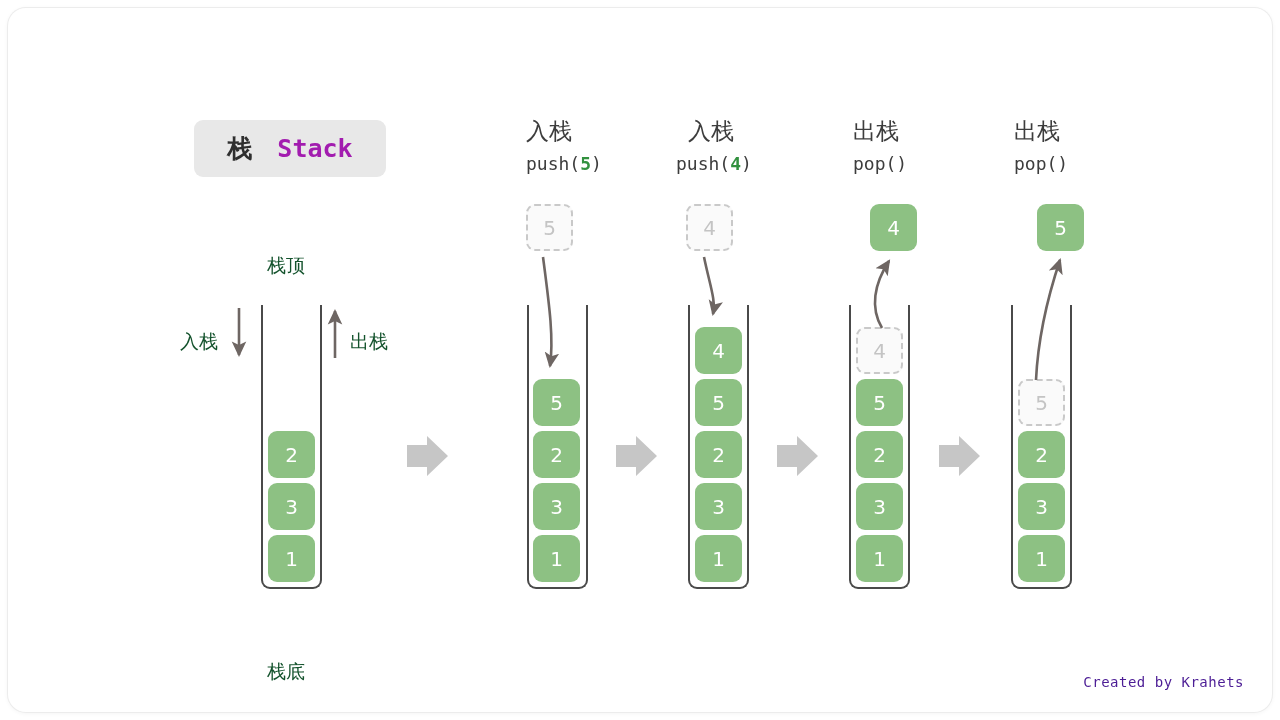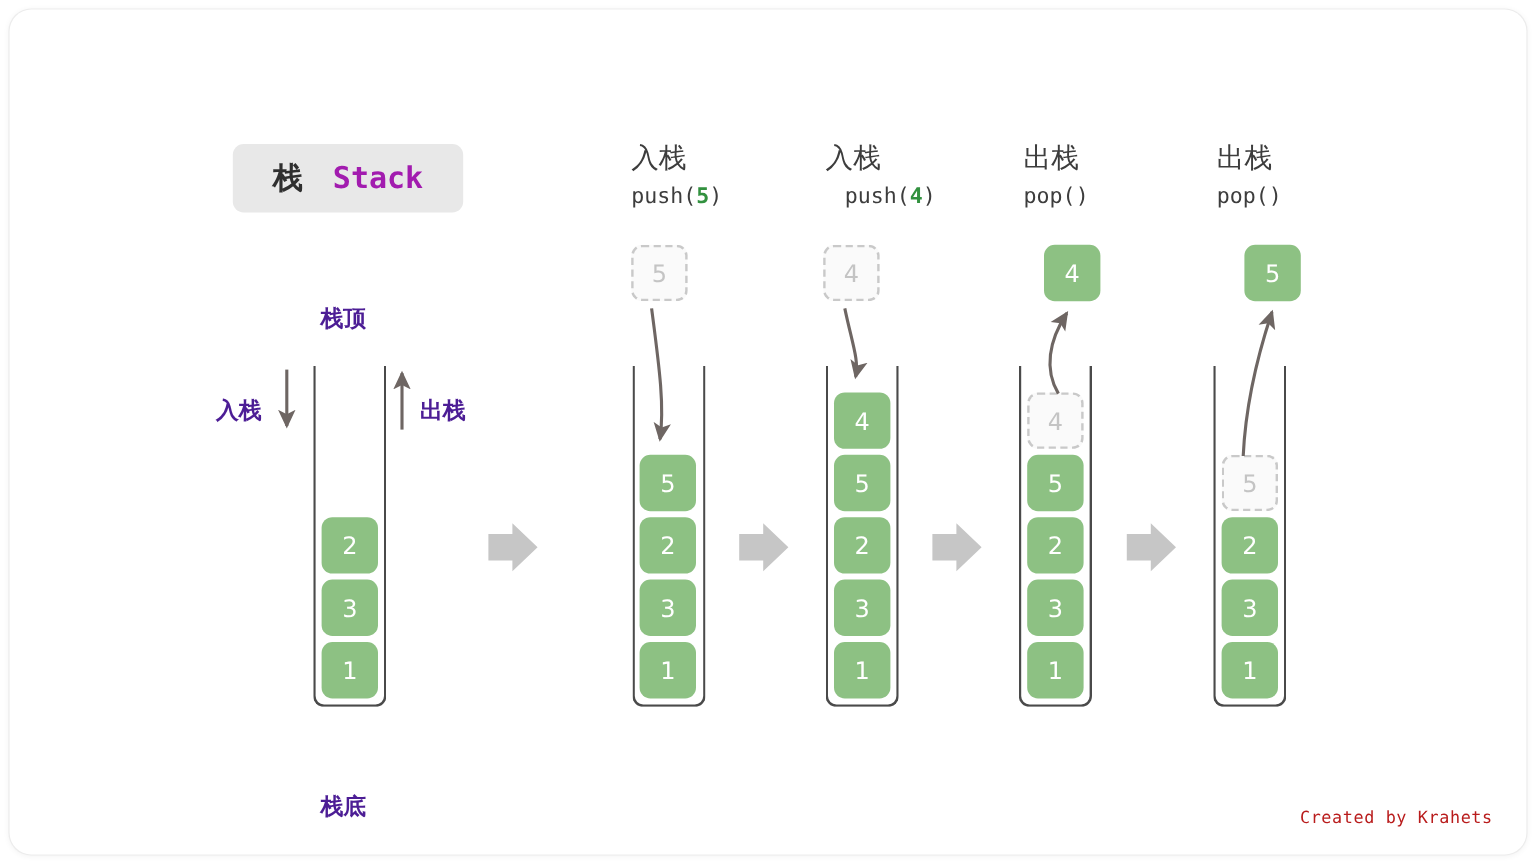--- a/index.html
+++ b/index.html
@@ -53,23 +53,23 @@
     font-weight: bold;
     color: #a21caf;
     margin-left: 24px;
   }
 
   
   .abs { position: absolute; white-space: nowrap; }
 
   .cjk-bold {
     font-family: "DejaVu Sans", "Liberation Sans", sans-serif;
-    font-weight: bold;
+    font-weight: normal;
     font-size: 19px;
-    color: #4c1d95;
+    color: #14532d;
     text-align: right;
   }
 
   .op-cjk {
     font-family: "DejaVu Sans", "Liberation Sans", sans-serif;
     font-size: 23px;
     color: #3d3d3d;
   }
   .op-code {
     font-family: "DejaVu Sans Mono", "Liberation Mono", monospace;
@@ -112,21 +112,21 @@
     color: #c4c4c4;
   }
 
   
   #watermark {
     position: absolute;
     right: 28px;
     bottom: 22px;
     font-family: "DejaVu Sans Mono", "Liberation Mono", monospace;
     font-size: 14px;
-    color: #b91c1c;
+    color: #4c1d95;
     letter-spacing: 0.5px;
     text-align: right;
   }
 
   svg.overlay {
     position: absolute;
     left: 0; top: 0;
     width: 1264px; height: 704px;
     pointer-events: none;
   }
@@ -161,21 +161,21 @@
   <div class="cell ghost" style="left:518px; top:196px;">5</div>
 
   <div class="tube" style="left:519px; top:297px; width:61px; height:284px;"></div>
 
   <div class="cell" style="left:525px; top:371px;">5</div>
   <div class="cell" style="left:525px; top:423px;">2</div>
   <div class="cell" style="left:525px; top:475px;">3</div>
   <div class="cell" style="left:525px; top:527px;">1</div>
 
   <div class="abs op-cjk" style="left:680px; top:108px;">入栈</div>
-  <div class="abs op-code" style="left:696px; top:145px;"><span>push(</span><span class="num">4</span><span>)</span></div>
+  <div class="abs op-code" style="left:668px; top:145px;"><span>push(</span><span class="num">4</span><span>)</span></div>
 
   <div class="cell ghost" style="left:678px; top:196px;">4</div>
 
   <div class="tube" style="left:680px; top:297px; width:61px; height:284px;"></div>
 
   <div class="cell" style="left:687px; top:319px;">4</div>
   <div class="cell" style="left:687px; top:371px;">5</div>
   <div class="cell" style="left:687px; top:423px;">2</div>
   <div class="cell" style="left:687px; top:475px;">3</div>
   <div class="cell" style="left:687px; top:527px;">1</div>

